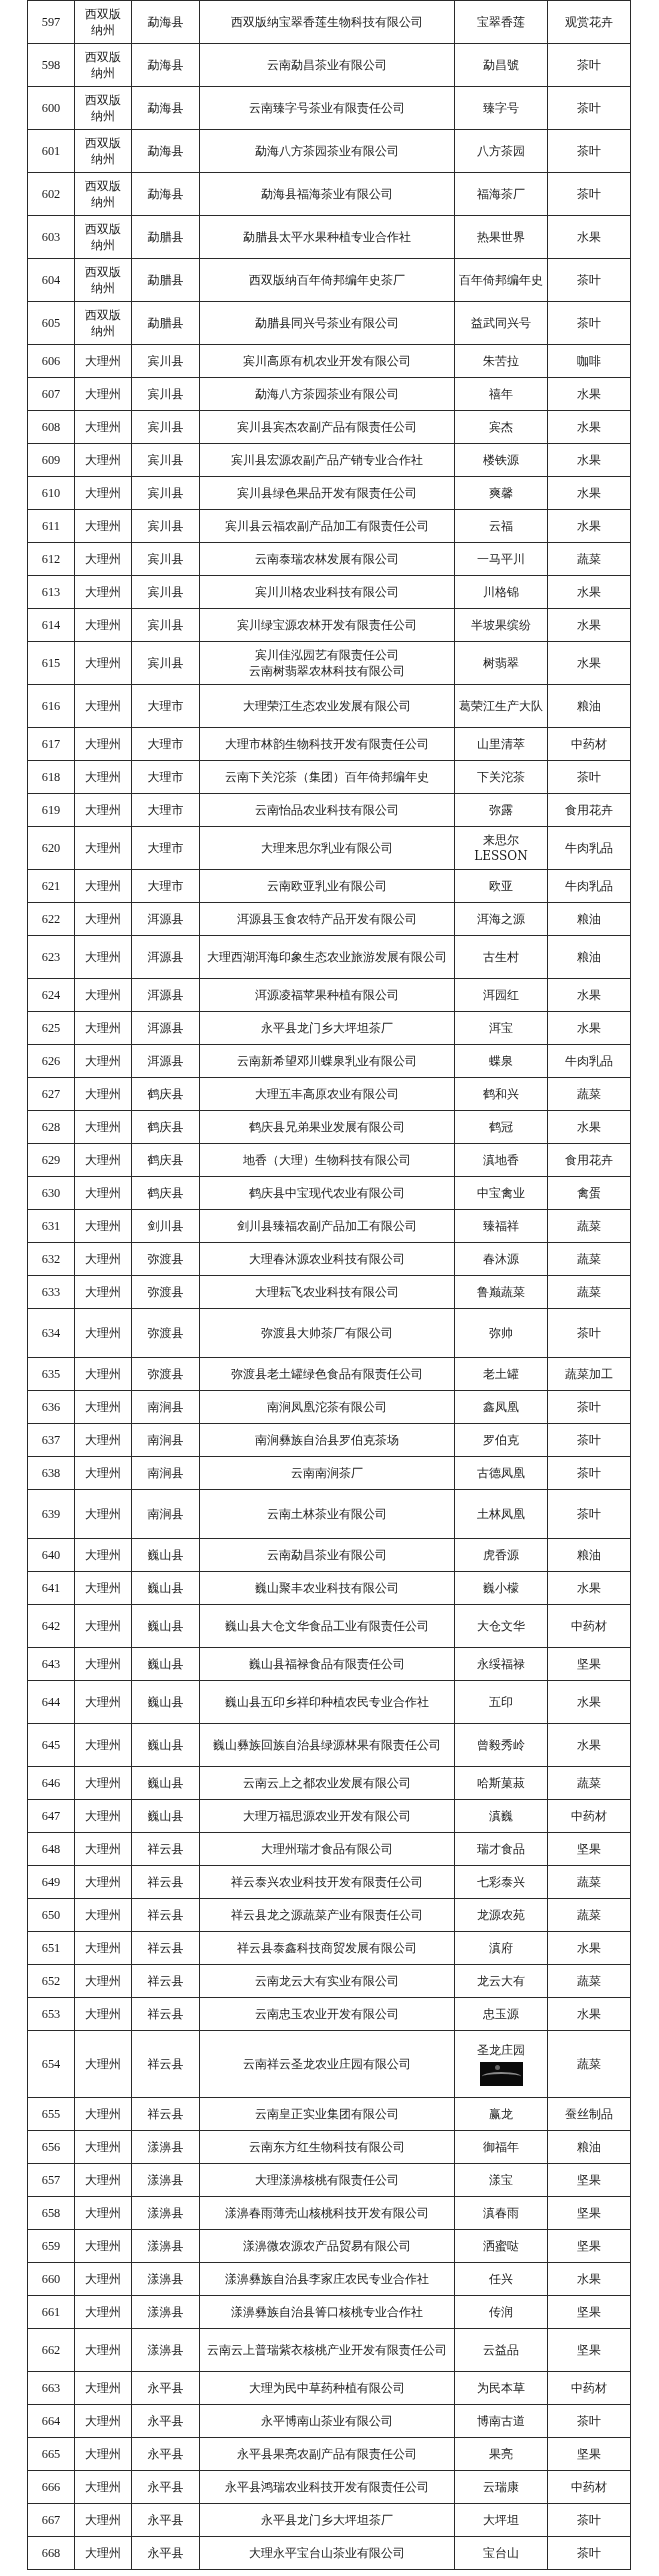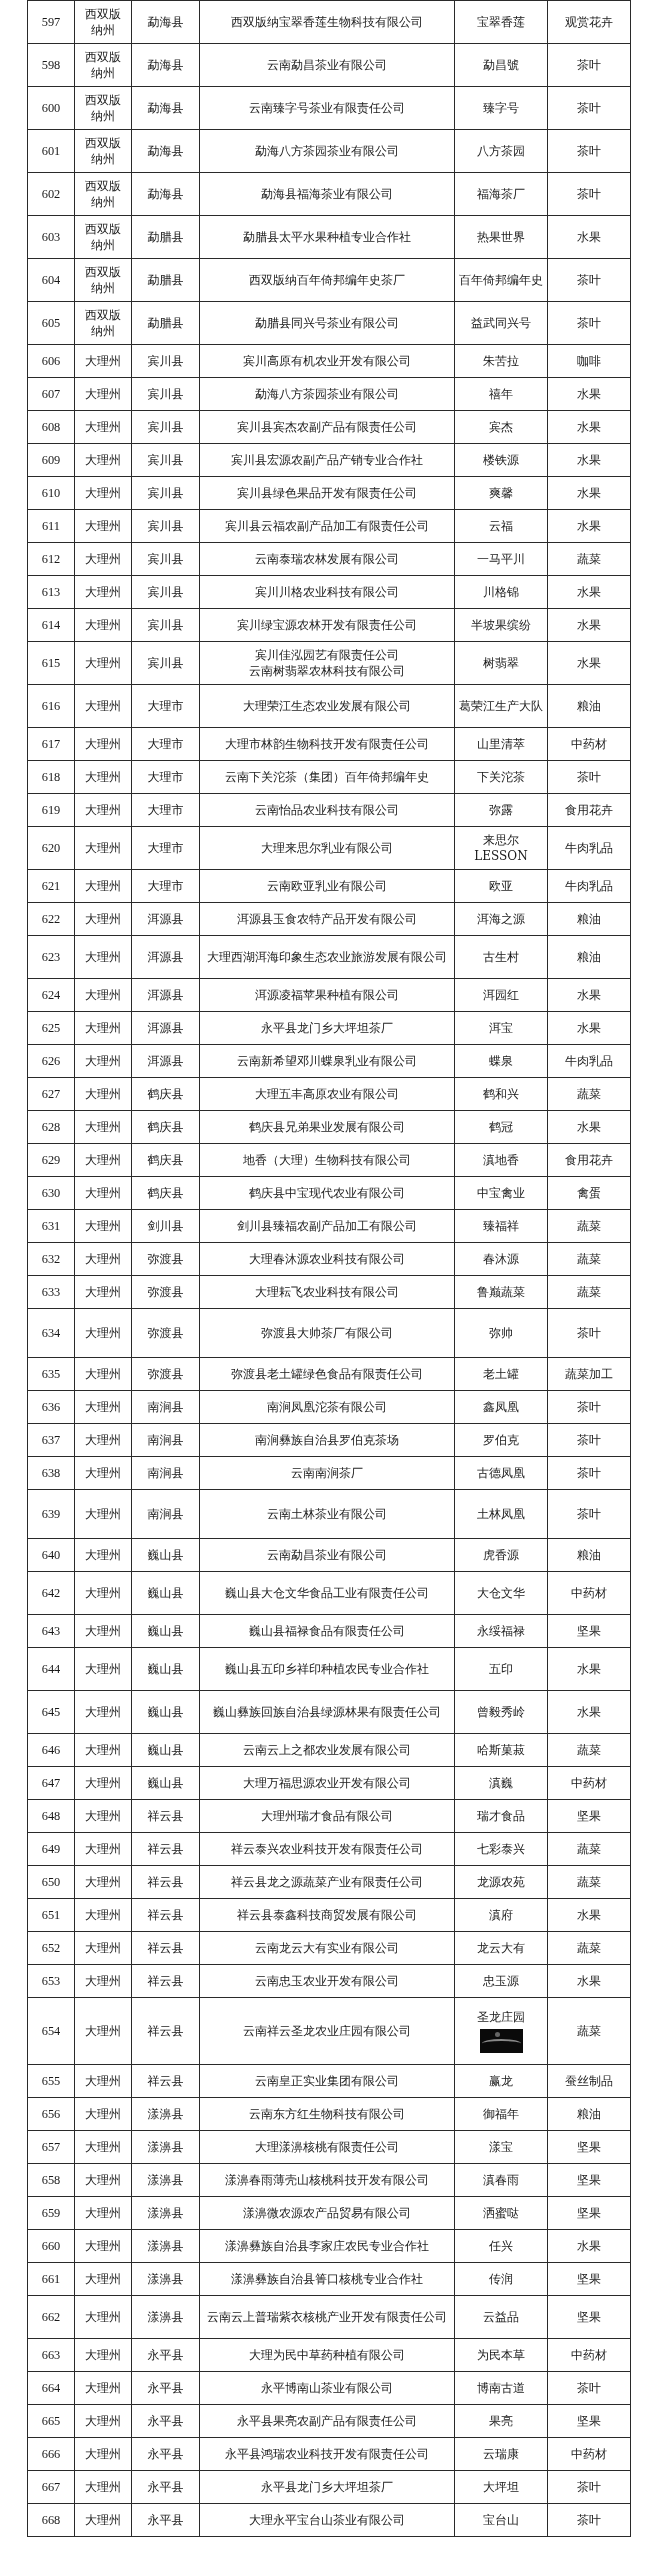--- a/index.html
+++ b/index.html
@@ -897,20 +897,40 @@
           <td class="company">
             <span class="line">云南勐昌茶业有限公司</span>
           </td>
           <td class="brand">
             <span class="line">虎香源</span>
           </td>
           <td class="category">
             <span class="line">粮油</span>
           </td>
         </tr>
+        <tr>
+          <td class="no">
+            <span class="line">641</span>
+          </td>
+          <td class="pref">
+            <span class="line">大理州</span>
+          </td>
+          <td class="county">
+            <span class="line">巍山县</span>
+          </td>
+          <td class="company">
+            <span class="line">巍山聚丰农业科技有限公司</span>
+          </td>
+          <td class="brand">
+            <span class="line">巍小檬</span>
+          </td>
+          <td class="category">
+            <span class="line">水果</span>
+          </td>
+        </tr>
         <tr class="h3">
           <td class="no">
             <span class="line">642</span>
           </td>
           <td class="pref">
             <span class="line">大理州</span>
           </td>
           <td class="county">
             <span class="line">巍山县</span>
           </td>

